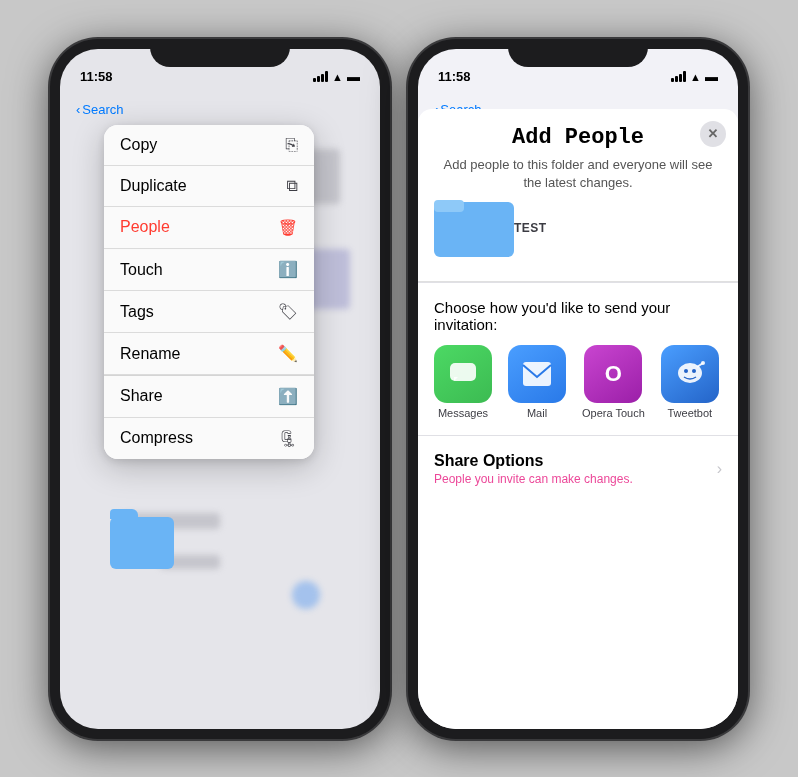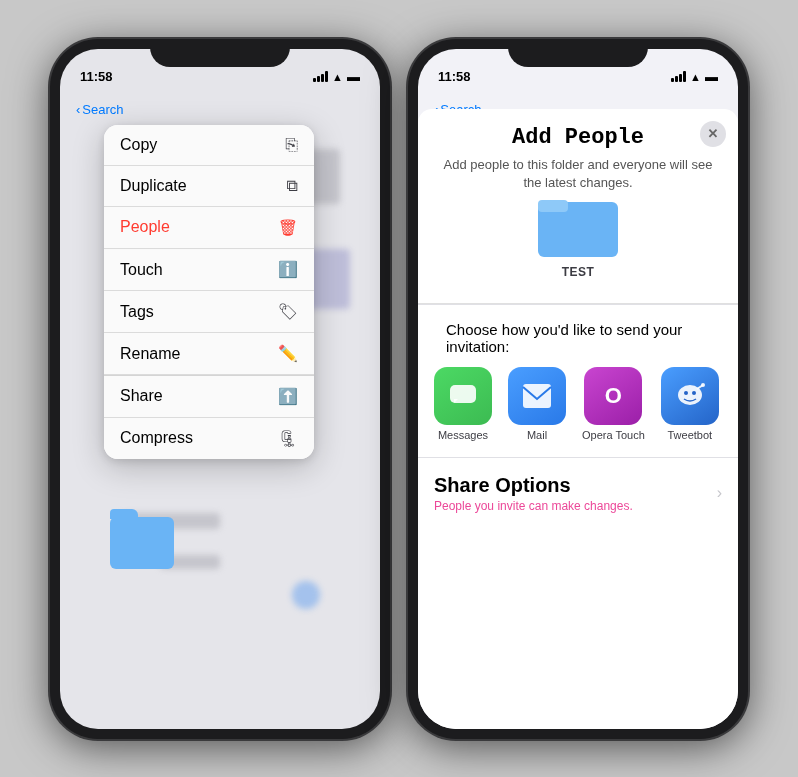--- a/index.html
+++ b/index.html
@@ -212,21 +212,21 @@
     }
 
     .sheet-subtitle {
       font-size: 13px;
       color: #555;
       line-height: 1.4;
     }
 
     .folder-display {
       display: flex;
-      flex-direction: column;
+      flex-direction: row;
       align-items: center;
       margin-bottom: 16px;
     }
 
     .folder-name {
       font-size: 12px;
       font-weight: 700;
       color: #3c3c43;
       letter-spacing: 0.5px;
       margin-top: 8px;
@@ -235,21 +235,20 @@
     .sheet-divider {
       height: 1px;
       background: #e0e0e5;
       margin: 0 0 16px;
     }
 
     .invite-label {
       font-size: 15px;
       color: #000;
       padding: 0 16px 12px;
-      margin-left: 12px;
     }
 
     .app-row {
       display: flex;
       gap: 16px;
       padding: 0 16px;
       overflow: hidden;
     }
 
     .app-item {
@@ -283,21 +282,21 @@
     .sheet-options-row {
       display: flex;
       align-items: center;
       justify-content: space-between;
       padding: 16px;
       border-top: 0.5px solid #e0e0e5;
       margin-top: 16px;
     }
 
     .share-options-text h3 {
-      font-size: 20px;
+      font-size: 16px;
       color: #000;
       margin-bottom: 2px;
     }
 
     .share-options-text p {
       font-size: 12px;
       color: #ec4899;
     }
 
     .chevron-right {

